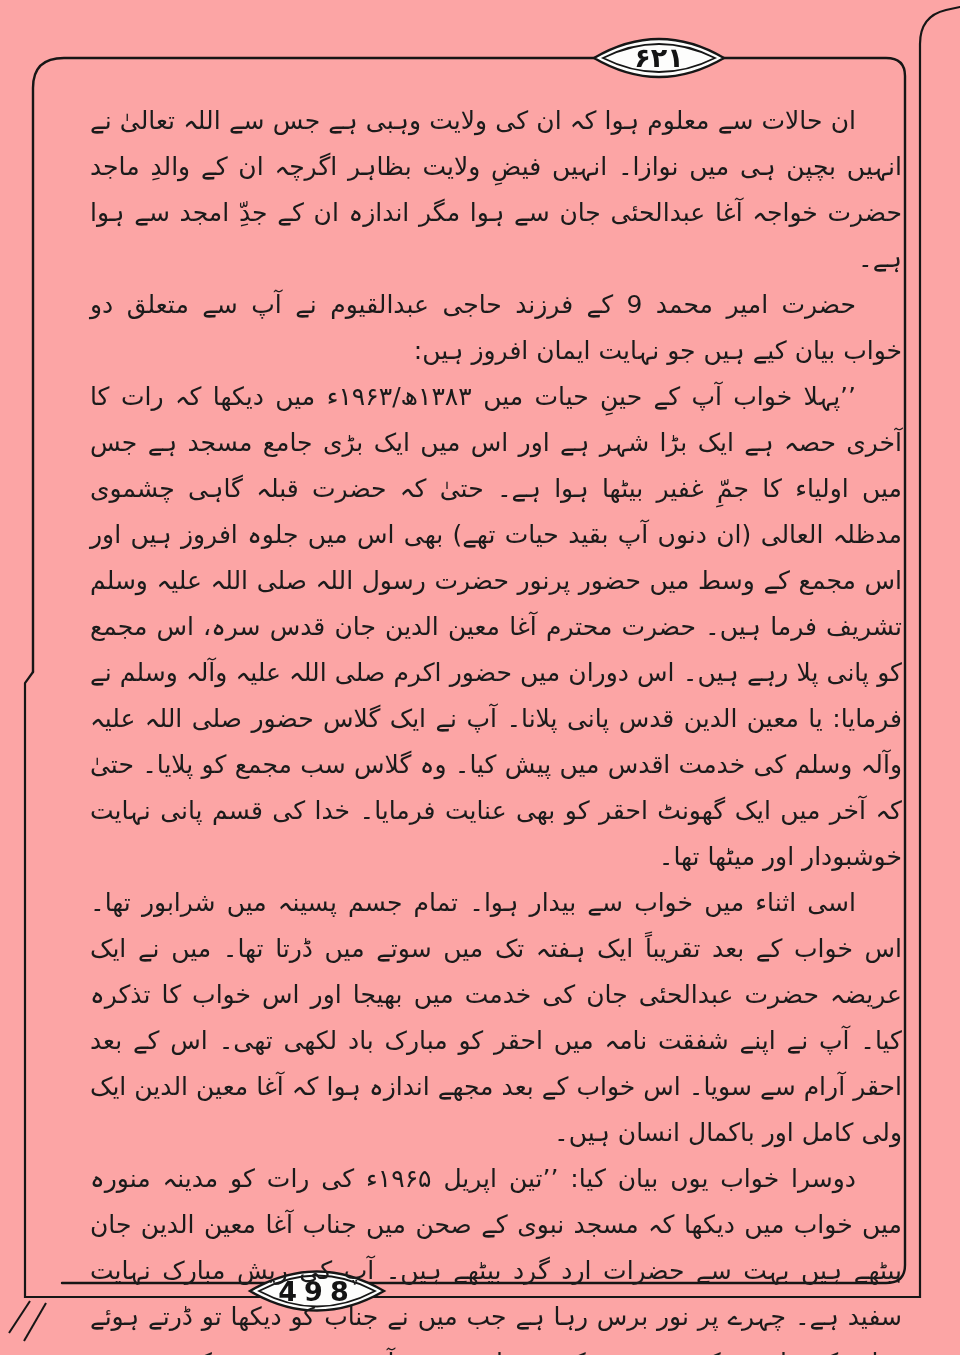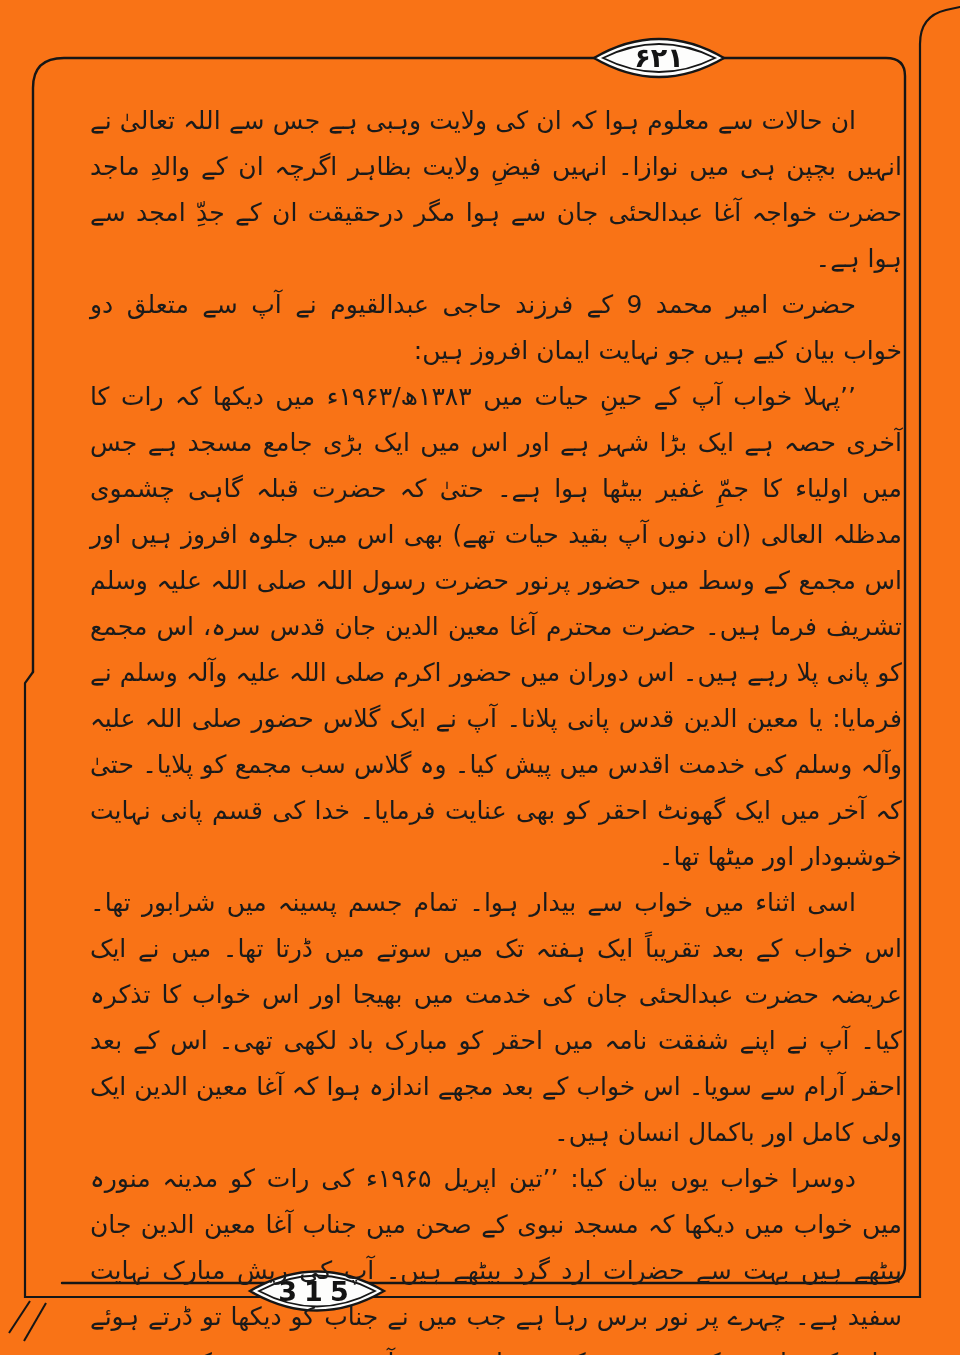--- a/index.html
+++ b/index.html
@@ -5,21 +5,21 @@
   html, body {
     margin: 0;
     padding: 0;
     background: #d8d8d8;
   }
   .page {
     position: relative;
     width: 960px;
     height: 1355px;
     margin: 0 auto;
-    background: #f97316;
+    background: #fca5a5;
     overflow: hidden;
     font-family: "DejaVu Sans", sans-serif;
     color: #1b1b1b;
   }
   svg.frame {
     position: absolute;
     left: 0;
     top: 0;
     width: 960px;
     height: 1355px;
@@ -80,23 +80,23 @@
 
     <path d="M 594 58 Q 659 20 724 58 Q 659 96 594 58 Z" fill="#fdfdfc" stroke="#161616" stroke-width="2.4"></path>
     <path d="M 603 58 Q 659 30 715 58 Q 659 86 603 58 Z" fill="none" stroke="#161616" stroke-width="1.8"></path>
 
     <path d="M 250 1291 Q 317 1252 384 1291 Q 317 1330 250 1291 Z" fill="#fdfdfc" stroke="#161616" stroke-width="2.4"></path>
     <path d="M 259 1291 Q 317 1260 375 1291 Q 317 1322 259 1291 Z" fill="none" stroke="#161616" stroke-width="1.8"></path>
   </svg>
 
   <div class="page-num top">۶۲۱</div>
 
-  <div class="page-num bottom">315</div>
+  <div class="page-num bottom">498</div>
 
   <div class="text-block">
-    <p>ان حالات سے معلوم ہوا کہ ان کی ولایت وہبی ہے جس سے اللہ تعالیٰ نے انہیں بچپن ہی میں نوازا۔ انہیں فیضِ ولایت بظاہر اگرچہ ان کے والدِ ماجد حضرت خواجہ آغا عبدالحئی جان سے ہوا مگر درحقیقت ان کے جدِّ امجد سے ہوا ہے۔</p>
+    <p>ان حالات سے معلوم ہوا کہ ان کی ولایت وہبی ہے جس سے اللہ تعالیٰ نے انہیں بچپن ہی میں نوازا۔ انہیں فیضِ ولایت بظاہر اگرچہ ان کے والدِ ماجد حضرت خواجہ آغا عبدالحئی جان سے ہوا مگر اندازہ ان کے جدِّ امجد سے ہوا ہے۔</p>
     <p>حضرت امیر محمد 9 کے فرزند حاجی عبدالقیوم نے آپ سے متعلق دو خواب بیان کیے ہیں جو نہایت ایمان افروز ہیں:</p>
     <p>’’پہلا خواب آپ کے حینِ حیات میں ۱۳۸۳ھ/۱۹۶۳ء میں دیکھا کہ رات کا آخری حصہ ہے ایک بڑا شہر ہے اور اس میں ایک بڑی جامع مسجد ہے جس میں اولیاء کا جمِّ غفیر بیٹھا ہوا ہے۔ حتیٰ کہ حضرت قبلہ گاہی چشموی مدظلہ العالی (ان دنوں آپ بقید حیات تھے) بھی اس میں جلوہ افروز ہیں اور اس مجمع کے وسط میں حضور پرنور حضرت رسول اللہ صلی اللہ علیہ وسلم تشریف فرما ہیں۔ حضرت محترم آغا معین الدین جان قدس سرہ، اس مجمع کو پانی پلا رہے ہیں۔ اس دوران میں حضور اکرم صلی اللہ علیہ وآلہ وسلم نے فرمایا: یا معین الدین قدس پانی پلانا۔ آپ نے ایک گلاس حضور صلی اللہ علیہ وآلہ وسلم کی خدمت اقدس میں پیش کیا۔ وہ گلاس سب مجمع کو پلایا۔ حتیٰ کہ آخر میں ایک گھونٹ احقر کو بھی عنایت فرمایا۔ خدا کی قسم پانی نہایت خوشبودار اور میٹھا تھا۔</p>
     <p>اسی اثناء میں خواب سے بیدار ہوا۔ تمام جسم پسینہ میں شرابور تھا۔ اس خواب کے بعد تقریباً ایک ہفتہ تک میں سوتے میں ڈرتا تھا۔ میں نے ایک عریضہ حضرت عبدالحئی جان کی خدمت میں بھیجا اور اس خواب کا تذکرہ کیا۔ آپ نے اپنے شفقت نامہ میں احقر کو مبارک باد لکھی تھی۔ اس کے بعد احقر آرام سے سویا۔ اس خواب کے بعد مجھے اندازہ ہوا کہ آغا معین الدین ایک ولی کامل اور باکمال انسان ہیں۔</p>
     <p>دوسرا خواب یوں بیان کیا: ’’تین اپریل ۱۹۶۵ء کی رات کو مدینہ منورہ میں خواب میں دیکھا کہ مسجد نبوی کے صحن میں جناب آغا معین الدین جان بیٹھے ہیں بہت سے حضرات ارد گرد بیٹھے ہیں۔ آپ کی ریش مبارک نہایت سفید ہے۔ چہرے پر نور برس رہا ہے جب میں نے جناب کو دیکھا تو ڈرتے ہوئے جناب کے ہاتھوں کو بوسہ دے کر پوچھا، حضرت آپ مدینہ شریف کب تشریف لائے ہیں؟ فرمایا کہ میں یہاں ہوں، حضرت صاحب قبلہ گاہی چشموی مدظلہ العالی نے مجھے خلافت عنایت فرمائی ہے۔ مدینہ منورہ میں میرے تقریباً پانچ ہزار مرید ہیں۔ میں نے کہا کہ حضرت آپ کا ٹھکانا</p>
   </div>
 
 </div>
 
 </body></html>

